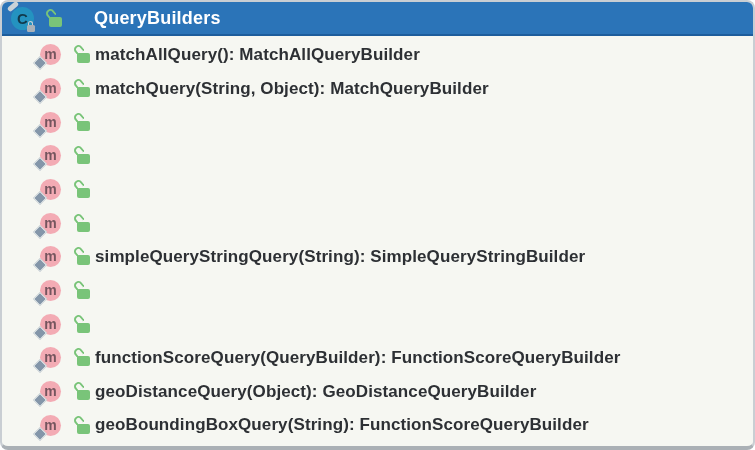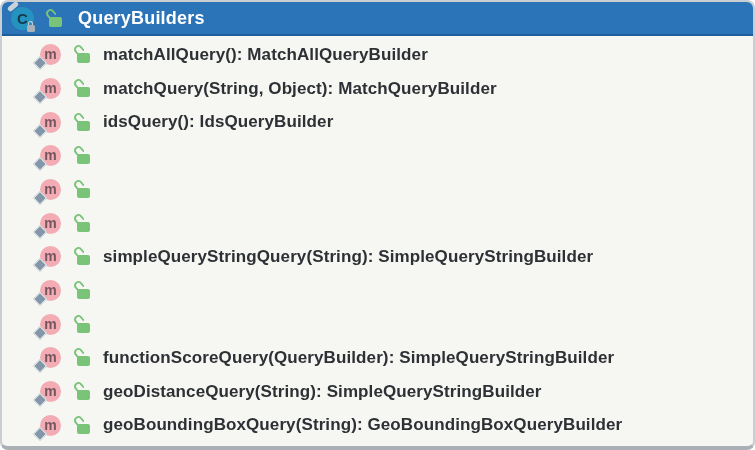--- a/index.html
+++ b/index.html
@@ -31,40 +31,40 @@
     background:var(--header-bg);
     border-bottom:2px solid var(--header-edge);
     display:flex;
     align-items:center;
     padding-left:9px;
   }
   .title{
     color:#ffffff;
     font-size:18px;
     font-weight:600;
-    margin-left:15px;
+    margin-left:31px;
     letter-spacing:.2px;
   }
   .list{
     height:408px;
     display:flex;
     flex-direction:column;
     padding:2px 0 2px 0;
   }
   .row{
     flex:1;
     display:flex;
     align-items:center;
     padding-left:38px;
   }
   .sig{
     color:var(--row-text);
     font-size:17px;
     font-weight:600;
-    margin-left:12px;
+    margin-left:4px;
     white-space:nowrap;
     letter-spacing:.1px;
   }
   
   .m-icon{
     position:relative;
     width:21px;height:21px;
     border-radius:50%;
     background:var(--pink);
     display:flex;align-items:center;justify-content:center;
@@ -198,21 +198,20 @@
   </div>
 
   <div class="row">
     <span class="m-icon">
       <span class="letter">m</span>
     </span>
     <span class="lock">
       <span class="shackle"></span>
           <span class="body"></span>
     </span>
-    <span class="sig">idsQuery(): IdsQueryBuilder</span>
   </div>
 
   <div class="row">
     <span class="m-icon">
       <span class="letter">m</span>
     </span>
     <span class="lock">
       <span class="shackle"></span>
           <span class="body"></span>
     </span>
@@ -270,38 +269,38 @@
   </div>
 
   <div class="row">
     <span class="m-icon">
       <span class="letter">m</span>
     </span>
     <span class="lock">
       <span class="shackle"></span>
           <span class="body"></span>
     </span>
-    <span class="sig">functionScoreQuery(QueryBuilder): SimpleQueryStringBuilder</span>
-  </div>
-
-  <div class="row">
-    <span class="m-icon">
-      <span class="letter">m</span>
-    </span>
-    <span class="lock">
-      <span class="shackle"></span>
-          <span class="body"></span>
-    </span>
-    <span class="sig">geoDistanceQuery(String): SimpleQueryStringBuilder</span>
-  </div>
-
-  <div class="row">
-    <span class="m-icon">
-      <span class="letter">m</span>
-    </span>
-    <span class="lock">
-      <span class="shackle"></span>
-          <span class="body"></span>
-    </span>
-    <span class="sig">geoBoundingBoxQuery(String): GeoBoundingBoxQueryBuilder</span>
+    <span class="sig">functionScoreQuery(QueryBuilder): FunctionScoreQueryBuilder</span>
+  </div>
+
+  <div class="row">
+    <span class="m-icon">
+      <span class="letter">m</span>
+    </span>
+    <span class="lock">
+      <span class="shackle"></span>
+          <span class="body"></span>
+    </span>
+    <span class="sig">geoDistanceQuery(Object): GeoDistanceQueryBuilder</span>
+  </div>
+
+  <div class="row">
+    <span class="m-icon">
+      <span class="letter">m</span>
+    </span>
+    <span class="lock">
+      <span class="shackle"></span>
+          <span class="body"></span>
+    </span>
+    <span class="sig">geoBoundingBoxQuery(String): FunctionScoreQueryBuilder</span>
   </div>
 </div>
 </div>
 
 </body></html>

